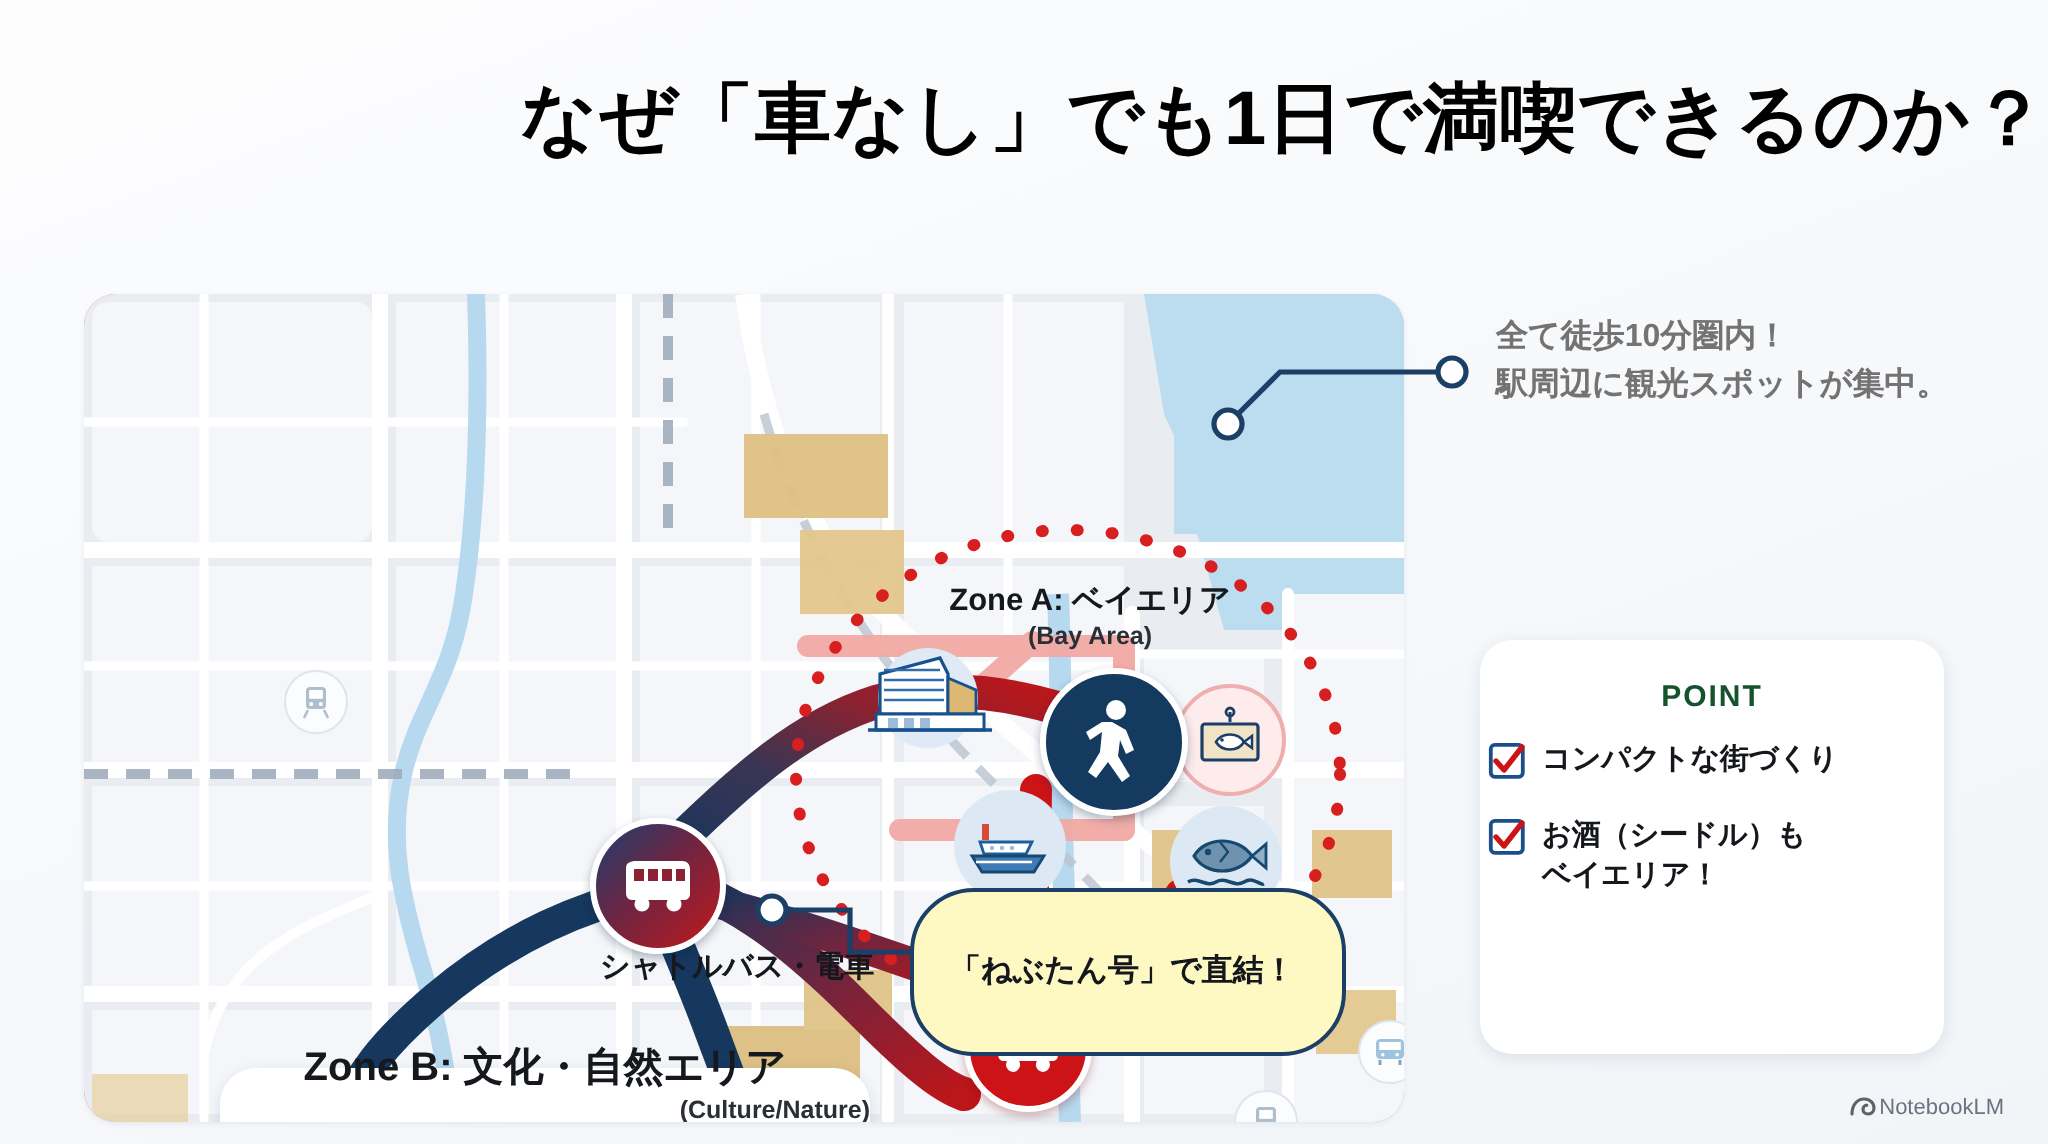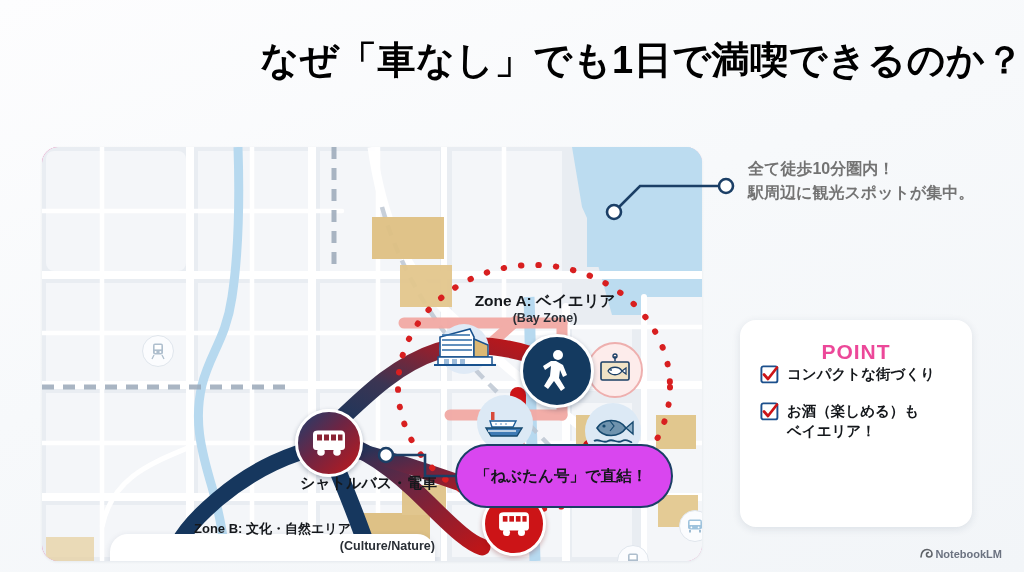--- a/index.html
+++ b/index.html
@@ -77,56 +77,56 @@
   #transit-bus-1{left:637px;top:363px;}
   #transit-train-2{left:575px;top:398px;}
 
   
   #zoneB-card{
     position:absolute;left:68px;top:387px;width:325px;height:125px;
     background:#fff;border-radius:18px;
     box-shadow:0 2px 7px rgba(25,45,75,.12);
   }
   #zoneB-title-wrap{position:absolute;left:0;right:0;top:-14px;text-align:center;}
-  #zoneB-title{font-size:13px;font-weight:bold;color:#15181c;white-space:nowrap;}
+  #zoneB-title{font-size:20px;font-weight:bold;color:#15181c;white-space:nowrap;}
   #zoneB-sub{font-size:12.5px;font-weight:bold;color:#2a2f36;margin-top:1px;text-align:right;}
 
   
   #callout-walk{
     position:absolute;left:748px;top:157px;
     font-size:16px;font-weight:bold;color:#737373;line-height:1.5;white-space:nowrap;
   }
   #bubble-nebutan{
-    position:absolute;left:455px;top:444px;width:218px;height:64px;
-    background:#d946ef;border:2.5px solid #1b3f66;border-radius:32px;
+    position:absolute;left:455px;top:444px;width:218px;height:84px;
+    background:#fef9c3;border:2.5px solid #1b3f66;border-radius:32px;
     display:flex;flex-direction:column;justify-content:center;padding-left:18px;box-sizing:border-box;
   }
   #bubble-nebutan .bl{font-size:15.5px;font-weight:bold;color:#14171b;line-height:1.42;white-space:nowrap;}
 
   
   #overlay{position:absolute;inset:0;width:1024px;height:572px;pointer-events:none;}
 
   
   #point-card{
     position:absolute;left:740px;top:320px;width:232px;height:207px;
     background:#fff;border-radius:16px;box-shadow:0 2px 8px rgba(25,45,75,.11);
   }
   #point-heading{
     text-align:center;margin-top:20px;
-    font-size:21px;font-weight:bold;color:#ec4899;letter-spacing:1px;
-  }
-  #point-list{padding:0 0 0 20px;}
+    font-size:15px;font-weight:bold;color:#14532d;letter-spacing:1px;
+  }
+  #point-list{margin-top:13px;padding:0 0 0 4px;}
   .pt-row{display:flex;align-items:flex-start;margin-bottom:13px;}
   .pt-check{flex:0 0 auto;margin-right:8px;margin-top:1px;}
   .pt-text{font-size:14.5px;font-weight:bold;color:#14171b;line-height:1.4;}
 
   
   #watermark{
     position:absolute;right:22px;bottom:12px;display:flex;align-items:center;gap:2px;
-    font-size:11px;color:#6b7280;font-weight:bold;
+    font-size:11px;color:#6b7280;font-weight:normal;
   }
 </style>
 </head>
 <body>
 
 <div class="slide">
 
   <div id="page-title">なぜ「車なし」でも1日で満喫できるのか？</div>
 
   <div id="map-panel">
@@ -241,21 +241,21 @@
       <path d="M300 300 C350 312 400 330 452 348" stroke="url(#routeGrad2)" stroke-width="16" fill="none" stroke-linecap="round"></path>
 
       <path d="M470 348 C474 310 476 282 476 248" stroke="#cc1417" stroke-width="16" fill="none" stroke-linecap="round"></path>
       <path d="M486 350 C516 344 540 326 548 300" stroke="#cc1417" stroke-width="15" fill="none" stroke-linecap="round"></path>
 
       <ellipse cx="492" cy="240" rx="136" ry="122" fill="none" stroke="#d81f20" stroke-width="6" stroke-linecap="round" stroke-dasharray="0.5 17"></ellipse>
     </svg>
 
     <div class="zoneA-label">
       <div class="l1">Zone A: ベイエリア</div>
-      <div class="l2">(Bay Zone)</div>
+      <div class="l2">(Bay Area)</div>
     </div>
 
     <div class="poi" id="poi-station">
       <svg width="72" height="52" viewBox="0 0 72 52">
         <circle cx="34" cy="26" r="25" fill="#dfeaf6"></circle>
         <path d="M10 34 L10 14 L40 6 L44 14 L44 34 Z" fill="#fff" stroke="#17518e" stroke-width="1.6"></path>
         <path d="M12 12 H40 M12 17 H42 M12 22 H42 M12 27 H42" stroke="#2f6ca8" stroke-width="1.3"></path>
         <path d="M44 16 L58 22 L58 34 L44 34 Z" fill="#dcb873" stroke="#17518e" stroke-width="1.4"></path>
         <rect x="8" y="34" width="54" height="8" fill="#fff" stroke="#17518e" stroke-width="1.5"></rect>
         <rect x="14" y="36" width="5" height="5" fill="#9dbcdb"></rect>
@@ -403,21 +403,21 @@
       </div>
 
       <div class="pt-row">
         <span class="pt-check">
           <svg width="19" height="19" viewBox="0 0 19 19">
             <rect x="1.4" y="1.4" width="16" height="16" rx="2" fill="#fff" stroke="#1b4f8c" stroke-width="1.9"></rect>
             <path d="M4 9.5 L8 14 L17 2.5" fill="none" stroke="#cc1417" stroke-width="2.7" stroke-linecap="round" stroke-linejoin="round"></path>
           </svg>
         </span>
         <span class="pt-text">
-          <span>お酒（楽しめる）も</span><br>
+          <span>お酒（シードル）も</span><br>
           <span>ベイエリア！</span>
         </span>
       </div>
 
 
     </div>
   </div>
 
   <div id="watermark">
     <svg width="13" height="13" viewBox="0 0 13 13">

